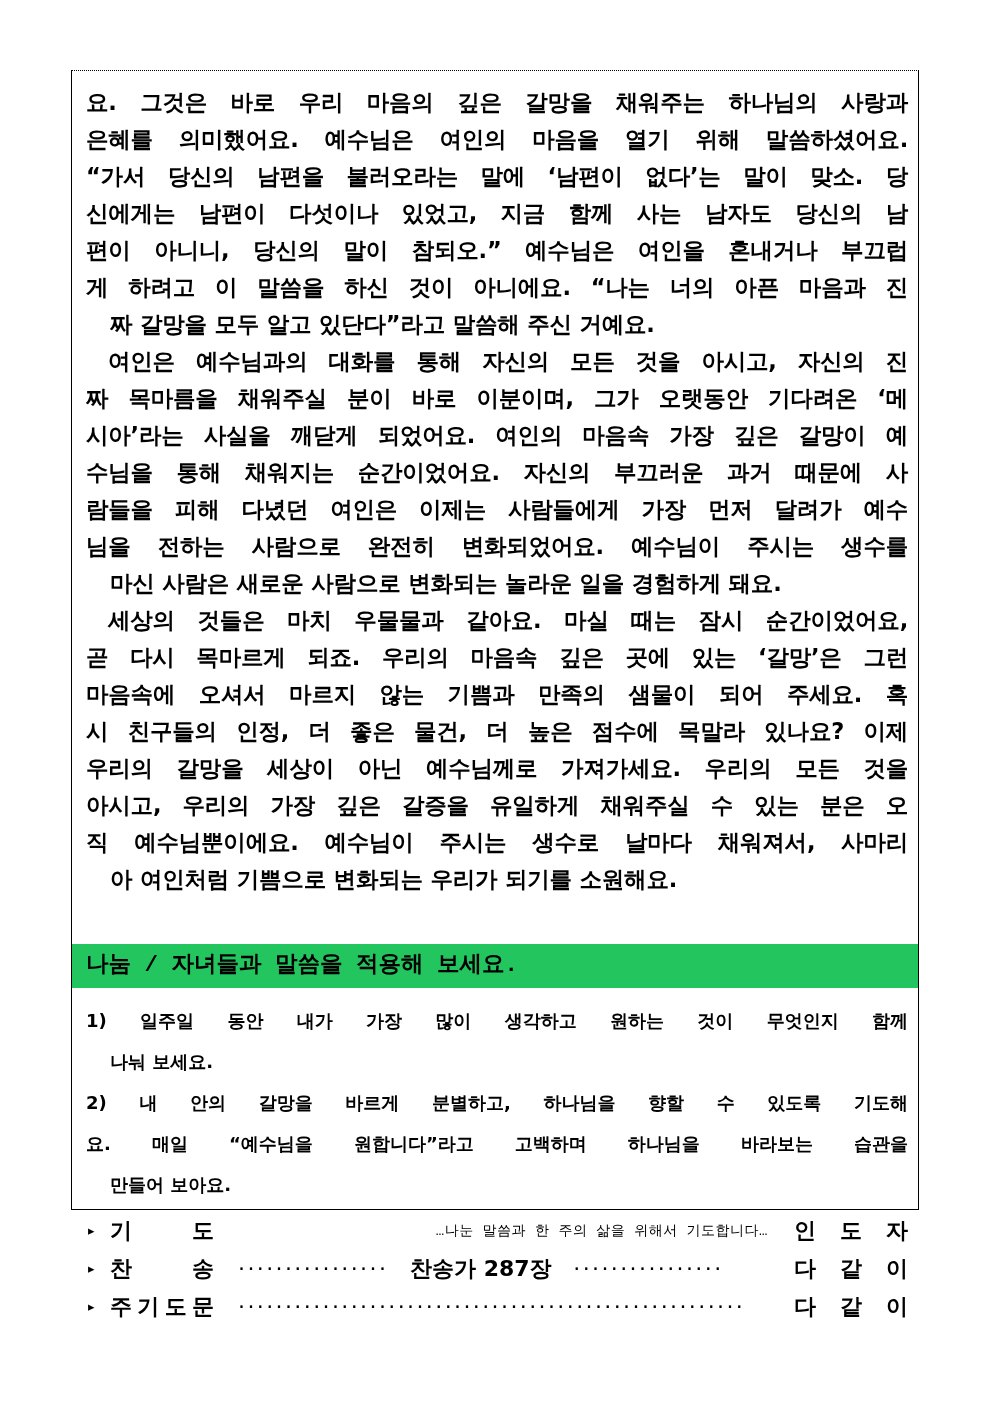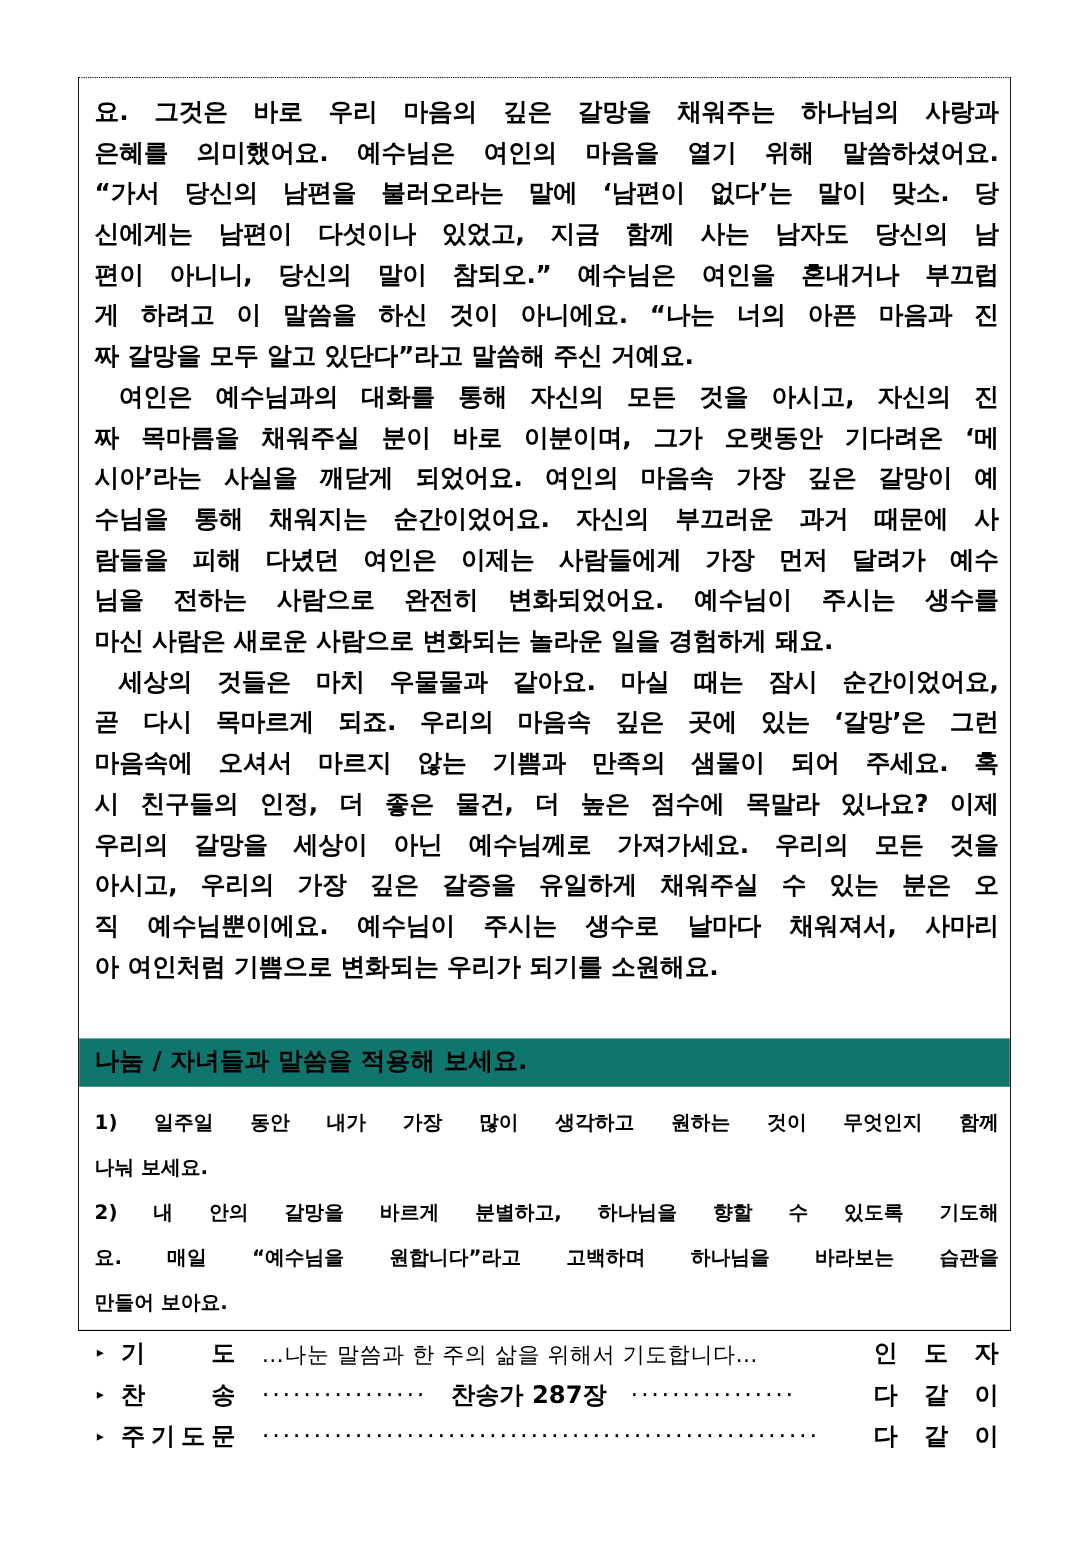--- a/index.html
+++ b/index.html
@@ -39,31 +39,33 @@
   }
   .line {
     display: block;
     white-space: nowrap;
     text-align: justify;
     text-align-last: justify;
     height: 37px;
   }
   .line.last {
     text-align-last: left;
+    margin-left: 24px;
   }
   .line.indent {
     padding-left: 22px;
   }
   .section-bar {
     position: absolute;
     left: 0;
     top: 873px;
     width: 846px;
     height: 44px;
-    background: #0f766e;
+    background: #22c55e;
+    font-family: Liberation Mono, monospace;
   }
   .section-title {
     position: absolute;
     left: 14px;
     top: 3px;
     font-size: 22.5px;
     font-weight: bold;
     line-height: 37px;
     white-space: nowrap;
   }
@@ -110,23 +112,24 @@
   .order-row .middle {
     position: absolute;
     left: 150px;
     top: 0;
     width: 530px;
     text-align: left;
     overflow: hidden;
   }
   .order-row .middle.thin {
     font-weight: normal;
-    font-size: 20px;
+    font-size: 14px;
     letter-spacing: 0.5px;
-    text-align: left;
+    text-align: right;
+    font-family: Liberation Mono, monospace;
   }
   .order-row .dots {
     font-weight: normal;
     letter-spacing: 2.4px;
   }
   .order-row .who {
     position: absolute;
     left: 706px;
     top: 0;
     width: 114px;

